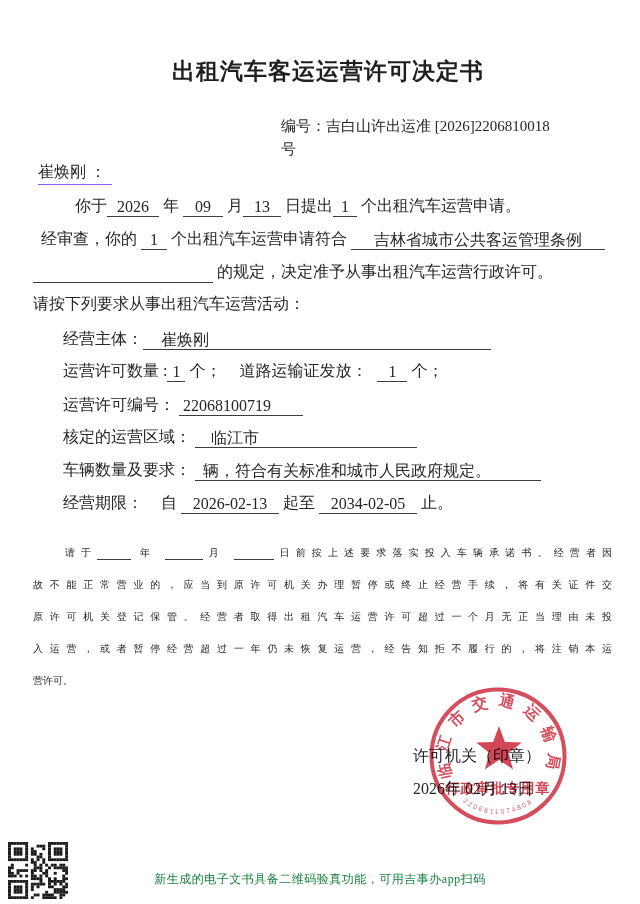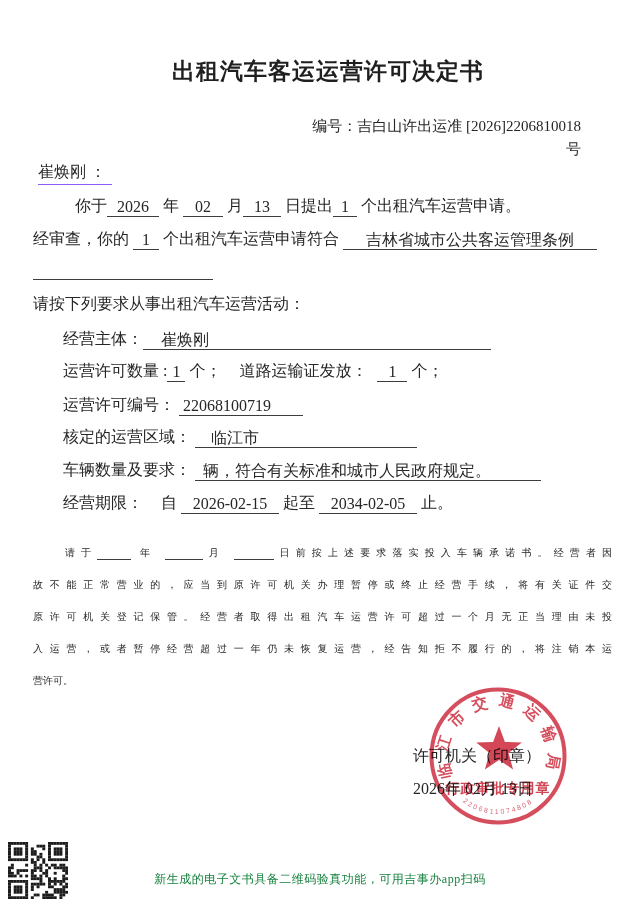--- a/index.html
+++ b/index.html
@@ -1,20 +1,20 @@
 <!DOCTYPE html>
 <html><head>
 <meta charset="utf-8">
 <style>
   html,body{margin:0;padding:0;}
   body{
     width:640px;height:904px;position:relative;background:#ffffff;overflow:hidden;
     font-family:"Liberation Serif","DejaVu Serif",serif;color:#2a2a2a;
   }
-  .abs{position:absolute;text-align:right;}
+  .abs{position:absolute;}
   .doc-title{
     left:16px;right:0;top:56px;text-align:center;
     font-size:23px;font-weight:bold;letter-spacing:1px;color:#1f1f1f;
   }
   .ref-block{left:281px;top:115px;width:300px;font-size:15px;line-height:23px;color:#262626;}
   .greeting{left:38px;top:162px;font-size:16px;border-bottom:1px solid #8b5cf6;padding:0 6px 1px 0;}
   .line{position:absolute;left:33px;width:580px;font-size:16px;white-space:nowrap;color:#262626;}
   .u{
     display:inline-block;border-bottom:1px solid #3c3c3c;text-align:center;
     line-height:17px;padding-bottom:1px;vertical-align:bottom;white-space:nowrap;
@@ -35,29 +35,29 @@
 <div class="abs doc-title">出租汽车客运运营许可决定书</div>
 
 <div class="abs ref-block">
   <div>编号：吉白山许出运准 [2026]2206810018</div>
   <div>号</div>
 </div>
 
 <span class="abs greeting">崔焕刚 ：</span>
 
 <div class="line" style="top:196px;padding-left:42px;">
-  <span>你于</span><span class="u" style="width:52px;">2026</span> <span>年</span> <span class="u" style="width:40px;">02</span> <span>月</span><span class="u" style="width:38px;">13</span> <span>日提出</span><span class="u" style="width:24px;">1</span> <span>个出租汽车运营申请。</span>
-</div>
-
-<div class="line" style="top:229px;">
+  <span>你于</span><span class="u" style="width:52px;">2026</span> <span>年</span> <span class="u" style="width:40px;">09</span> <span>月</span><span class="u" style="width:38px;">13</span> <span>日提出</span><span class="u" style="width:24px;">1</span> <span>个出租汽车运营申请。</span>
+</div>
+
+<div class="line" style="top:229px;margin-left:8px;">
   <span>经审查，你的</span> <span class="u" style="width:26px;">1</span> <span>个出租汽车运营申请符合</span> <span class="u" style="width:254px;">吉林省城市公共客运管理条例</span>
 </div>
 
 <div class="line" style="top:262px;">
-  <span class="u" style="width:180px;"></span> 
+  <span class="u" style="width:180px;"></span> <span>的规定，决定准予从事出租汽车运营行政许可。</span>
 </div>
 
 <div class="line" style="top:294px;">请按下列要求从事出租汽车运营活动：</div>
 
 <div class="line" style="top:329px;left:63px;">
   <span>经营主体：</span><span class="u left" style="width:330px;padding-left:18px;">崔焕刚</span>
 </div>
 
 <div class="line" style="top:361px;left:63px;">
   <span>运营许可数量 :</span><span class="u" style="width:18px;">1</span> <span>个；</span><span class="gap18"></span><span>道路运输证发放：</span><span class="gap10"></span><span class="u" style="width:30px;">1</span> <span>个；</span>
@@ -69,21 +69,21 @@
 
 <div class="line" style="top:427px;left:63px;">
   <span>核定的运营区域：</span> <span class="u left" style="width:206px;padding-left:16px;">临江市</span>
 </div>
 
 <div class="line" style="top:460px;left:63px;">
   <span>车辆数量及要求：</span> <span class="u left" style="width:338px;padding-left:8px;">辆，符合有关标准和城市人民政府规定。</span>
 </div>
 
 <div class="line" style="top:493px;left:63px;">
-  <span>经营期限：</span><span class="gap18"></span><span>自</span> <span class="u" style="width:98px;">2026-02-15</span> <span>起至</span> <span class="u" style="width:98px;">2034-02-05</span> <span>止。</span>
+  <span>经营期限：</span><span class="gap18"></span><span>自</span> <span class="u" style="width:98px;">2026-02-13</span> <span>起至</span> <span class="u" style="width:98px;">2034-02-05</span> <span>止。</span>
 </div>
 
 <div class="closing-line just" style="top:526px;padding-left:32px;width:547px;">
   <span>请于</span><span class="u" style="width:34px;"></span> <span>年</span> <span class="u" style="width:38px;"></span><span>月</span> <span class="u" style="width:40px;"></span><span>日前按上述要求落实投入车辆承诺书。经营者因</span>
 </div>
 <div class="closing-line just" style="top:558px;">故不能正常营业的，应当到原许可机关办理暂停或终止经营手续，将有关证件交</div>
 <div class="closing-line just" style="top:590px;">原许可机关登记保管。经营者取得出租汽车运营许可超过一个月无正当理由未投</div>
 <div class="closing-line just" style="top:622px;">入运营，或者暂停经营超过一年仍未恢复运营，经告知拒不履行的，将注销本运</div>
 <div class="closing-line" style="top:654px;">营许可。</div>
 

